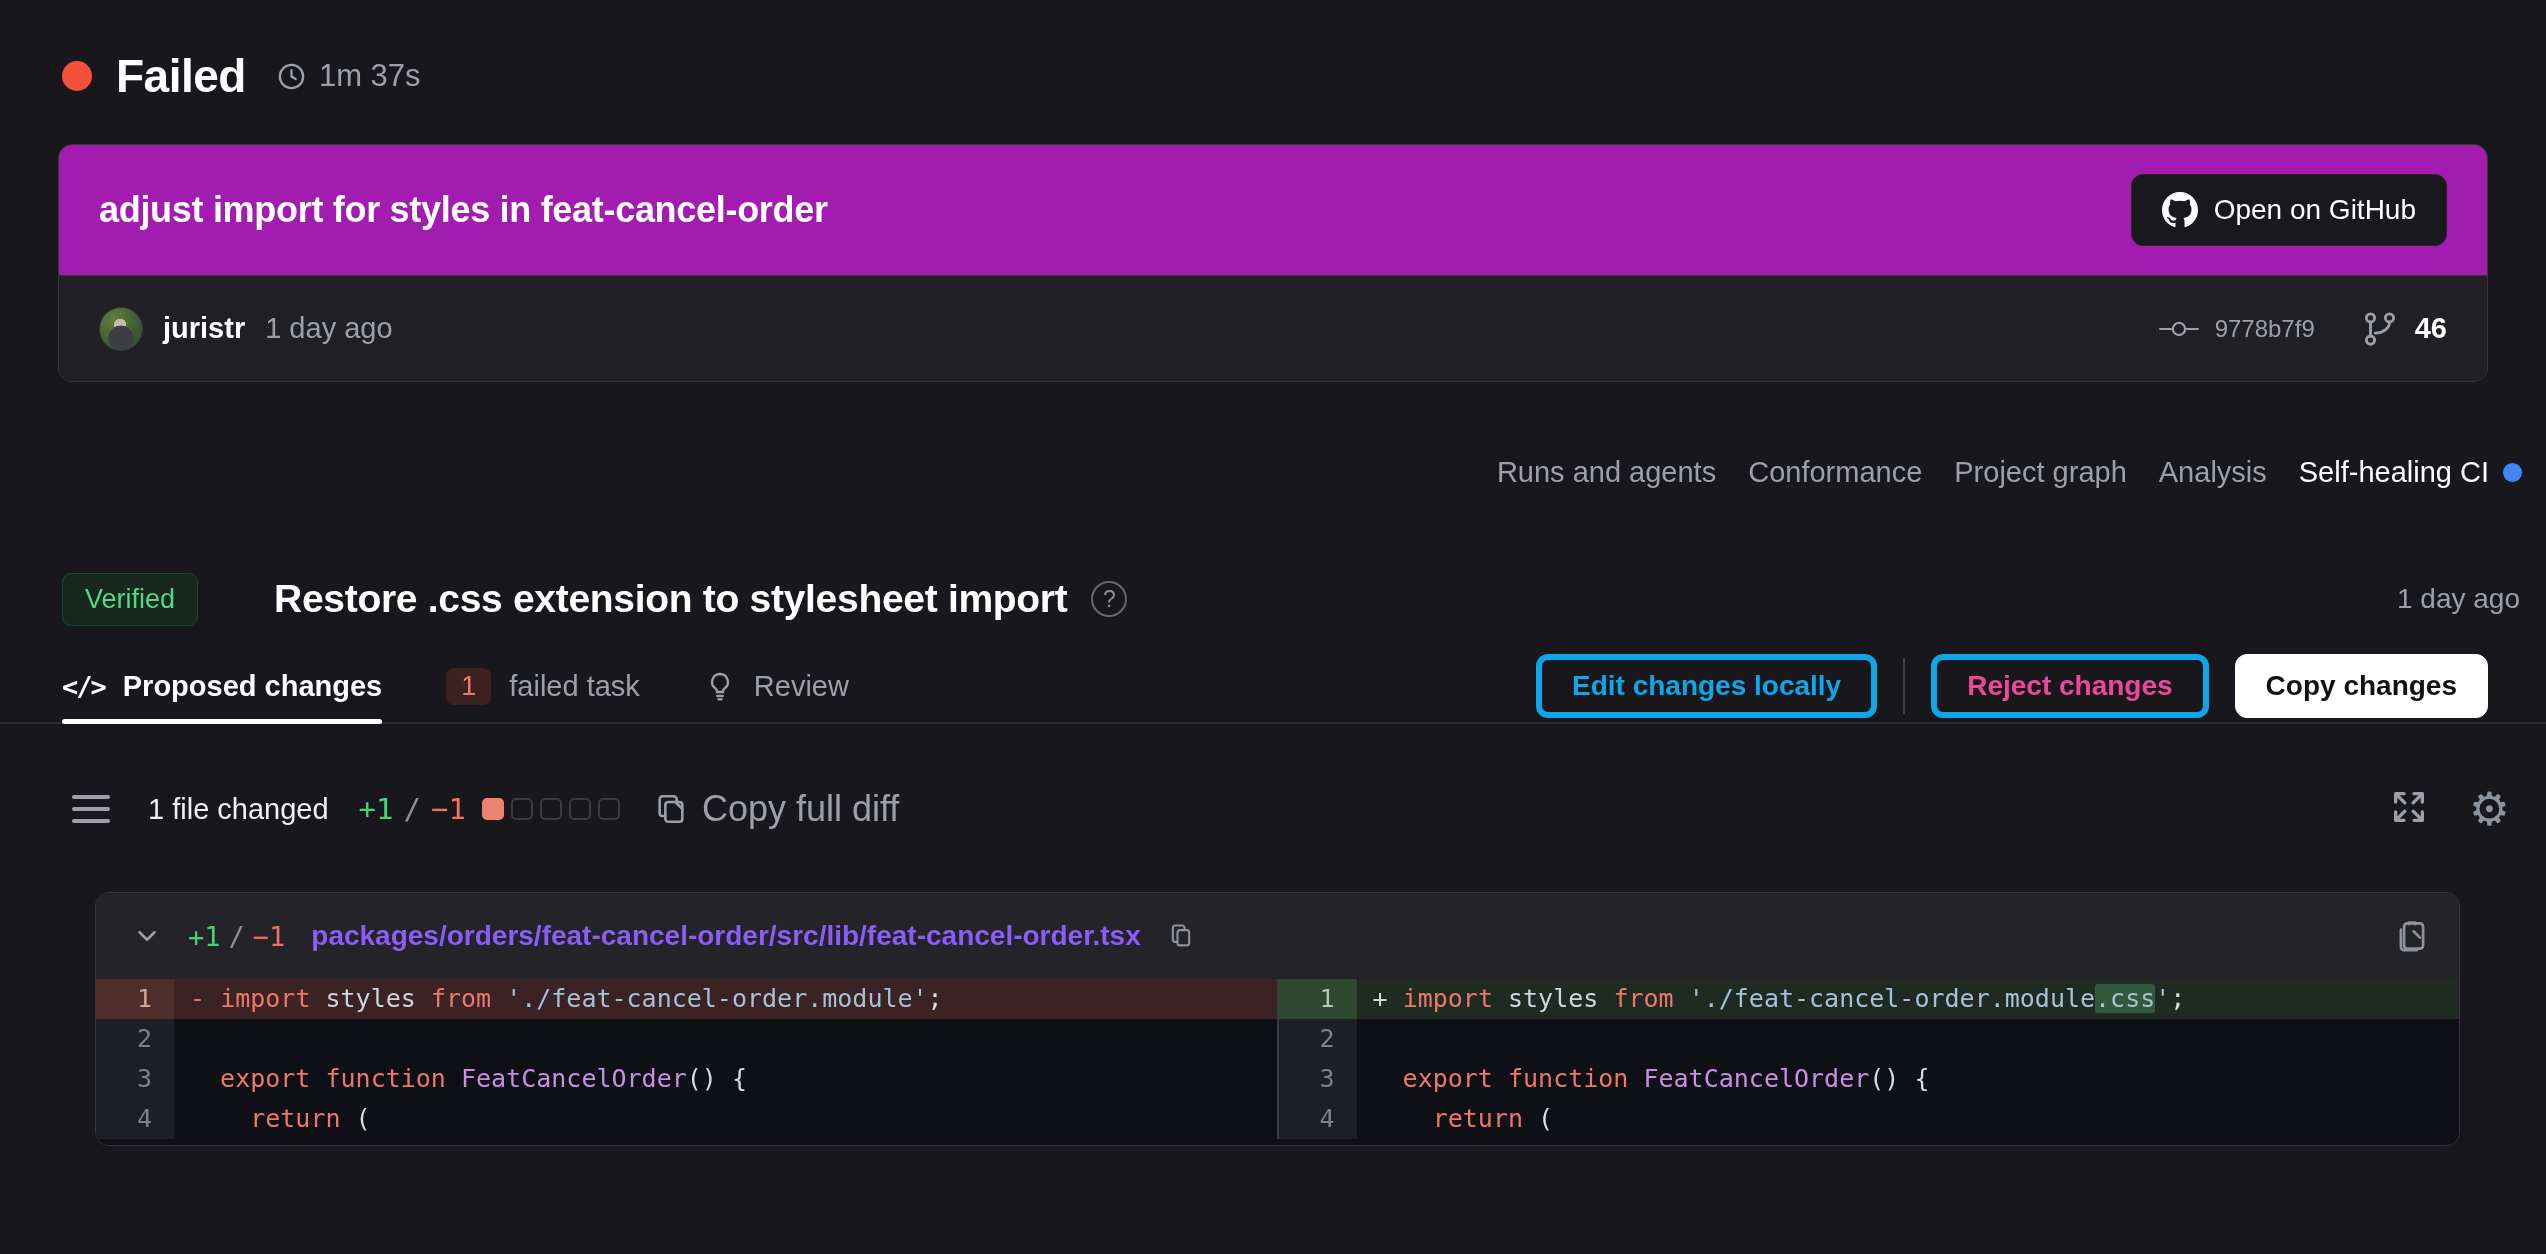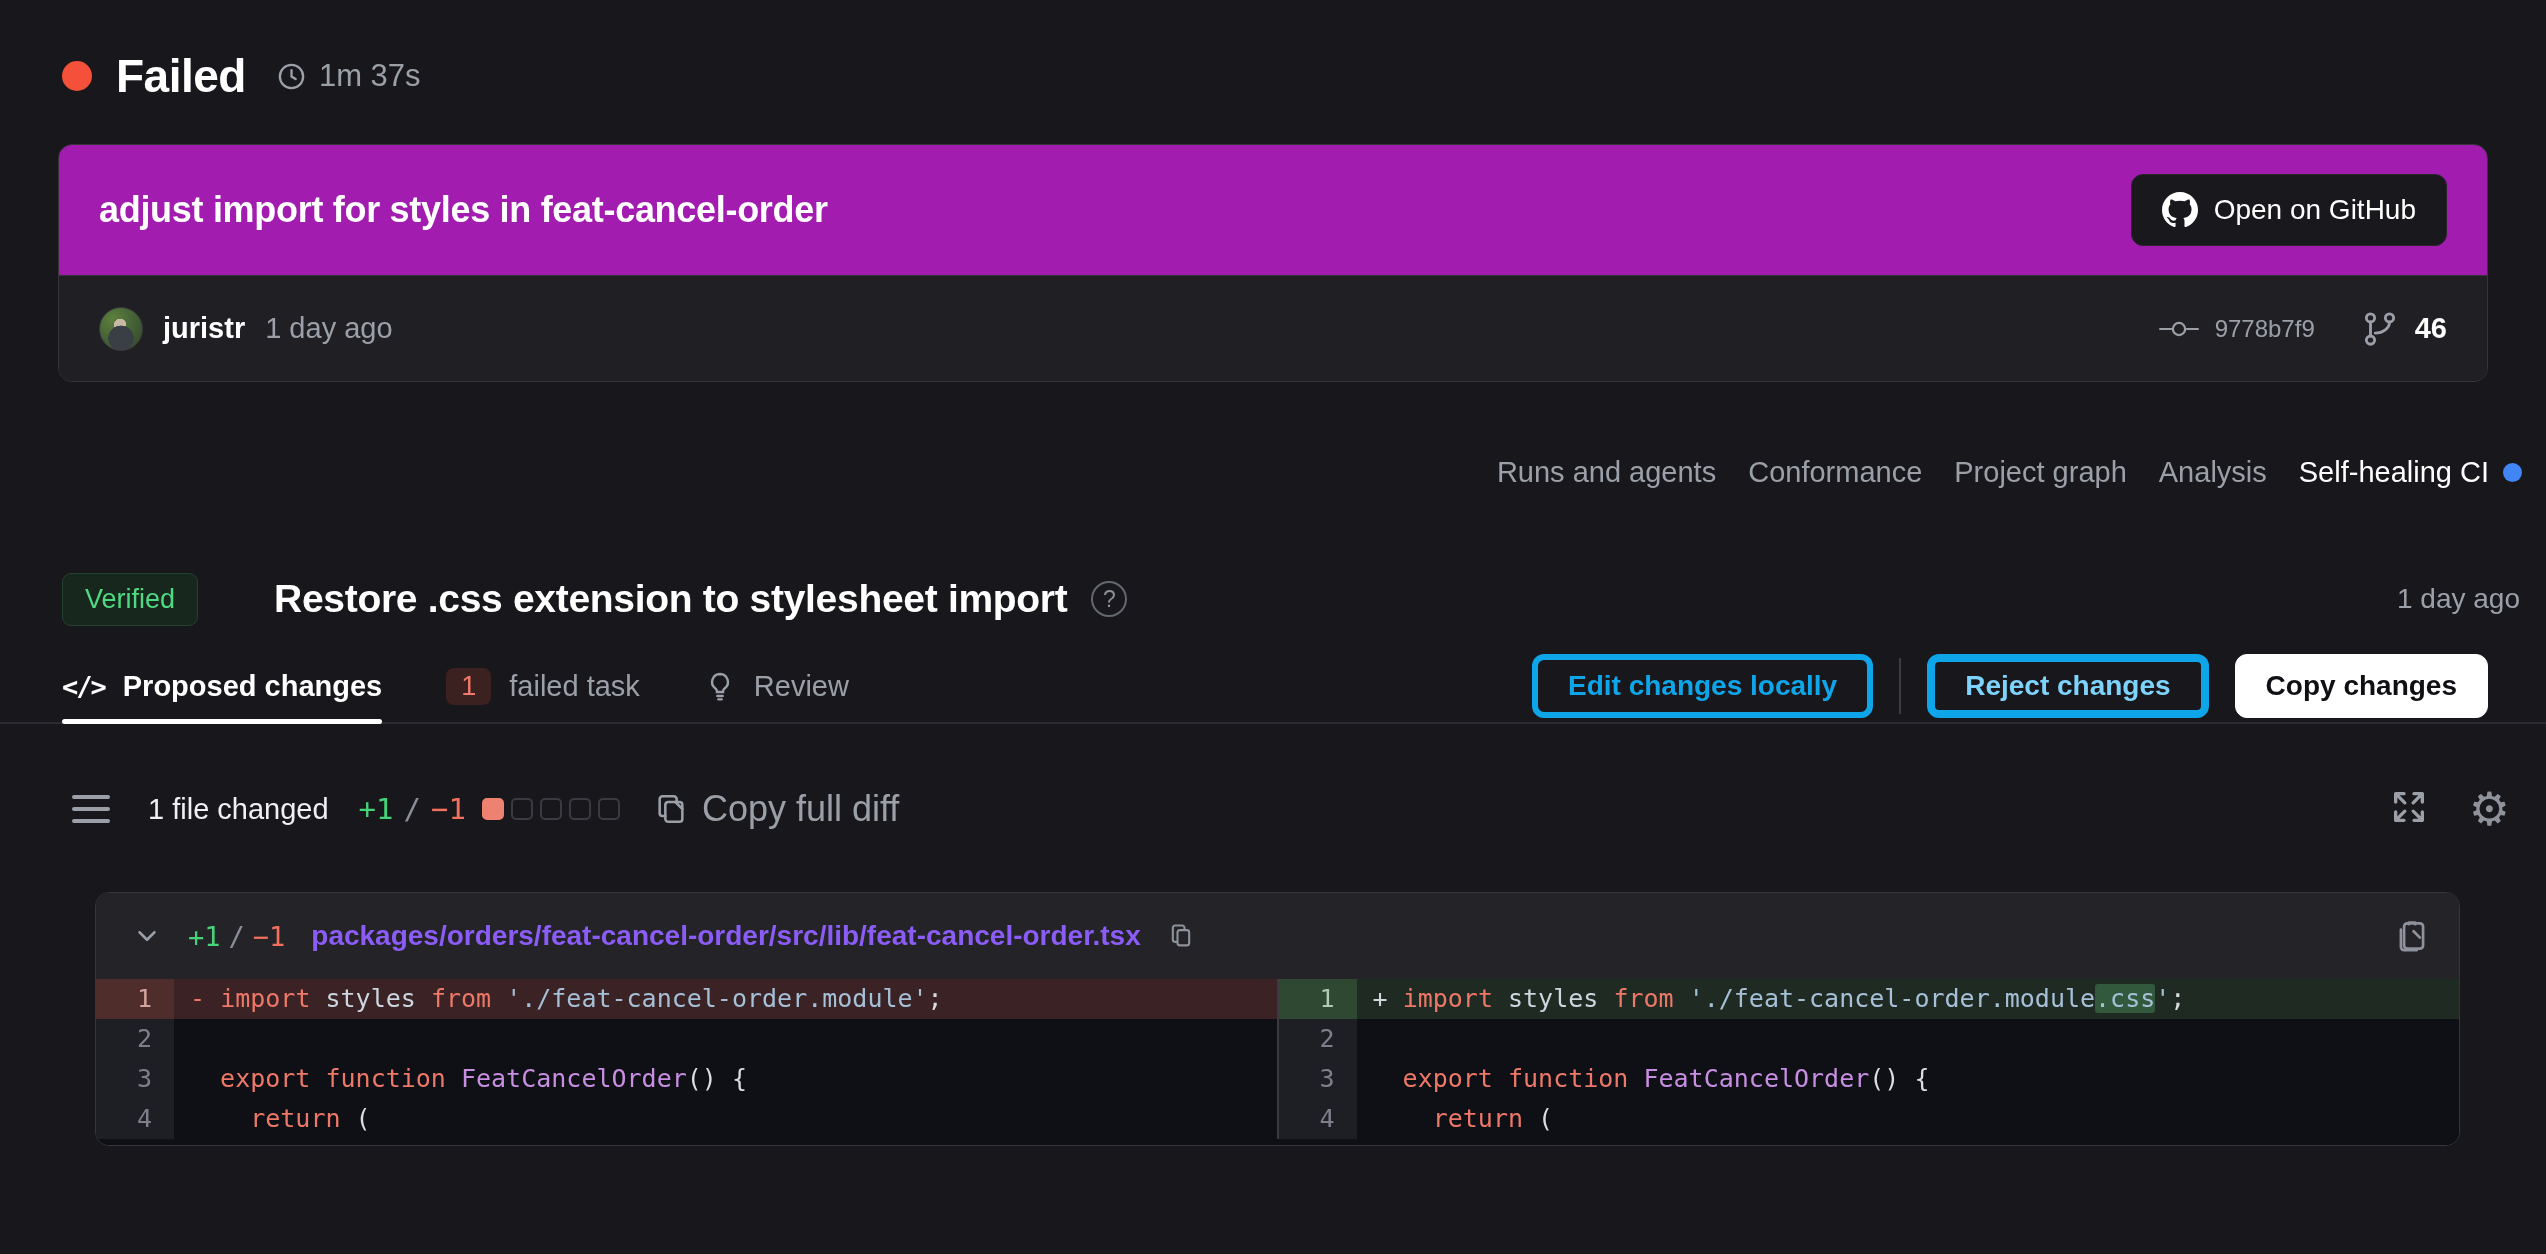--- a/index.html
+++ b/index.html
@@ -51,21 +51,21 @@
   .tabs { display:flex; align-items:stretch; gap:64px; height:100%; }
   .tab { position:relative; display:flex; align-items:center; gap:18px; font-size:29px; color:#9ba0a8; cursor:pointer; white-space:nowrap; }
   .tab.active { color:#ffffff; font-weight:600; }
   .tab.active::after { content:""; position:absolute; left:0; right:0; bottom:-2px; height:5px; background:#ffffff; border-radius:3px; }
   .code-glyph { font-size:27px; font-family:"DejaVu Sans Mono", monospace; letter-spacing:-2px; }
   .count-badge { font-size:27px; color:#f2796b; background:#3b211f; border-radius:8px; padding:3px 15px; }
   .actions { margin-left:auto; display:flex; align-items:center; gap:26px; }
   .btn { height:64px; border-radius:12px; font-size:28px; font-weight:600; display:flex; align-items:center; padding:0 30px; cursor:pointer; font-family:inherit; }
   .btn-edit { background:transparent; border:6px solid #0ea5e9; color:#0ea5e9; }
   .v-divider { width:2px; height:56px; background:#3c3c42; }
-  .btn-reject { background:transparent; border:8px solid #0ea5e9; color:#7dd3fc; }
+  .btn-reject { background:transparent; border:6px solid #0ea5e9; color:#ec4899; }
   .btn-apply { background:#ffffff; border:1px solid #ffffff; color:#101014; }
   
   .diff-toolbar { margin-top:50px; height:70px; display:flex; align-items:center; padding:0 36px 0 72px; }
   .hamburger { display:flex; flex-direction:column; gap:8px; cursor:pointer; }
   .hamburger i { display:block; width:38px; height:4px; border-radius:2px; background:#9ba0a8; }
   .files-changed { margin-left:38px; font-size:29px; color:#f0f0f2; }
   .stats { margin-left:30px; font-family:"DejaVu Sans Mono", monospace; font-size:29px; display:flex; gap:10px; }
   .plus { color:#46d278; } .sep { color:#8a8e96; } .minus { color:#f2705e; }
   .progress { margin-left:16px; display:flex; gap:7px; }
   .sq { width:22px; height:22px; border-radius:5px; border:2px solid #3a3a41; }

